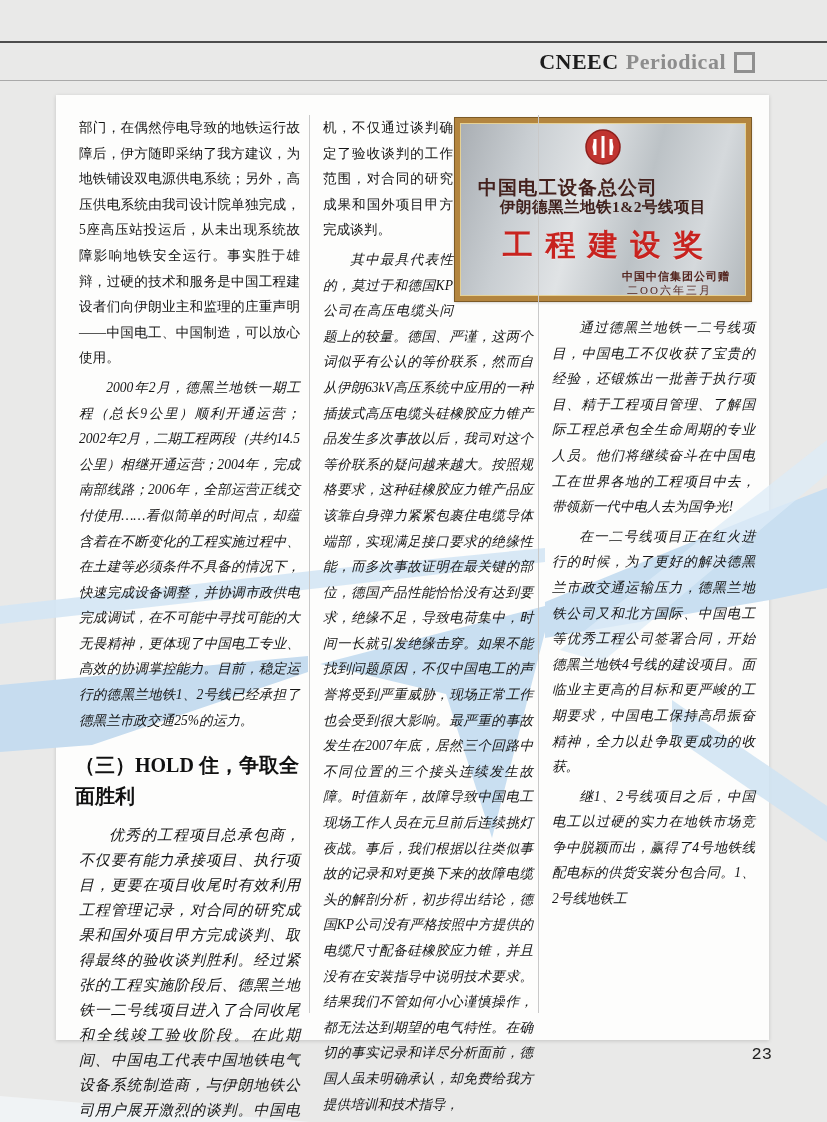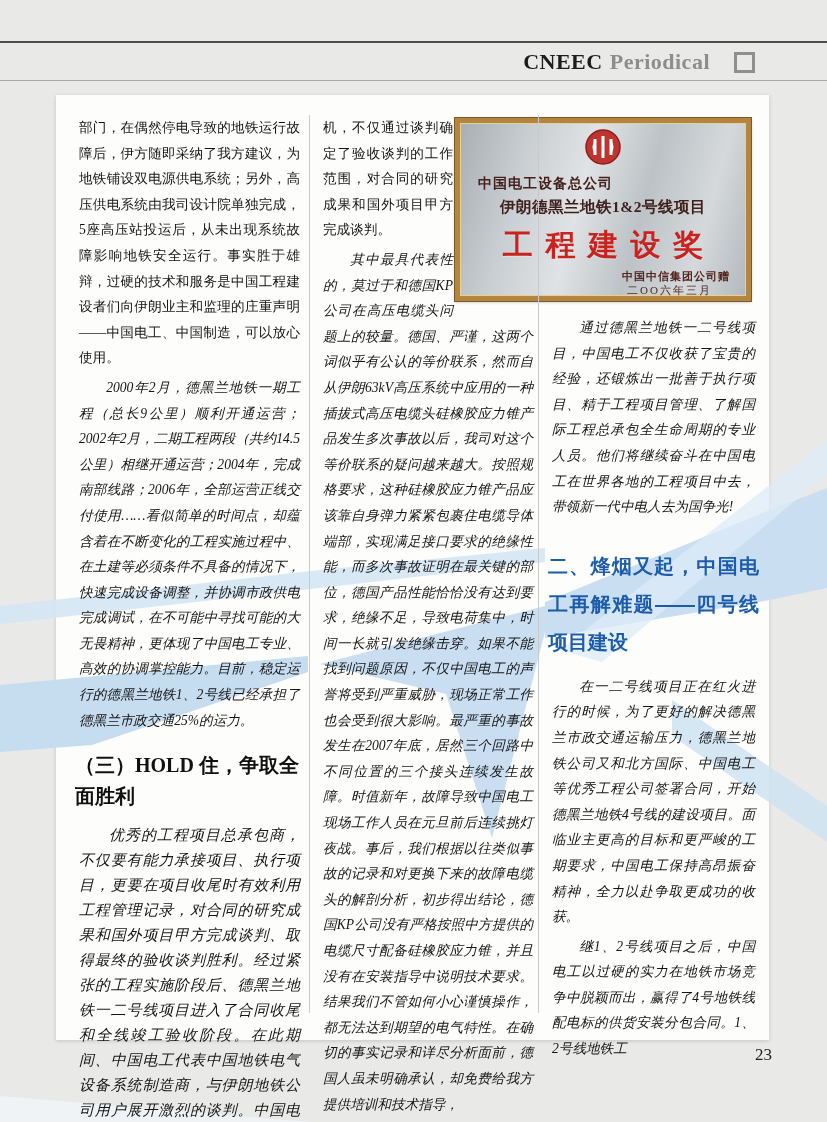--- a/index.html
+++ b/index.html
@@ -3,21 +3,21 @@
 <meta charset="utf-8">
 <style>
   html,body{margin:0;padding:0;}
   body{width:827px;height:1122px;position:relative;overflow:hidden;
        background:#e9e9e8;font-family:"Liberation Serif","DejaVu Serif",serif;}
   .canvas{position:absolute;inset:0;width:827px;height:1122px;}
 
   
   .rule-top{position:absolute;left:0;top:41px;width:827px;height:2px;background:#4d4d4d;}
   .rule-bottom{position:absolute;left:0;top:80px;width:827px;height:1px;background:#a9a9a9;}
-  .masthead{position:absolute;top:48px;right:72px;height:28px;display:flex;align-items:center;gap:24px;}
+  .masthead{position:absolute;top:48px;right:72px;height:28px;display:flex;align-items:center;gap:8px;}
   .brand{font-size:22px;font-weight:bold;letter-spacing:.5px;}
   .brand .primary{color:#1d1d1d;}
   .brand .secondary{color:#8d8d8d;margin-left:7px;}
   .mast-square{width:15px;height:15px;border:3px solid #8f8f8f;background:transparent;}
 
   
   .page{position:absolute;left:56px;top:95px;width:713px;height:945px;background:#fdfdfc;
         box-shadow:0 1px 4px rgba(0,0,0,.16);z-index:1;}
 
   
@@ -42,35 +42,35 @@
   .plaque-spacer{float:right;width:84px;height:206px;}
 
   
   .plaque{position:absolute;left:399px;top:23px;width:296px;height:183px;z-index:3;
           background:linear-gradient(105deg,#a9aeb3 0%,#c9ced2 22%,#e0e3e5 42%,
                      #bcc2c6 62%,#d5d9dc 82%,#b2b8bc 100%);
           border:5px solid #b3853f;outline:1px solid #7c5a26;
           box-shadow:inset 0 0 0 1px #e6d194,0 1px 3px rgba(0,0,0,.3);
           box-sizing:border-box;}
   .seal{position:absolute;left:50%;top:6px;transform:translateX(-50%);}
-  .plaque-org{position:absolute;left:18px;top:52px;font-size:14px;font-weight:bold;
+  .plaque-org{position:absolute;left:18px;top:52px;font-size:19px;font-weight:bold;
               color:#44211d;letter-spacing:1px;}
   .plaque-project{position:absolute;left:40px;top:74px;font-size:15.5px;font-weight:bold;
                   color:#3f201c;letter-spacing:.5px;}
   .plaque-award{position:absolute;left:0;right:0;top:102px;text-align:center;
                 font-size:30px;font-weight:bold;color:#c8231f;letter-spacing:.42em;
                 text-indent:.42em;text-shadow:0 1px 0 rgba(255,255,255,.35);}
   .plaque-issuer{position:absolute;right:16px;top:146px;font-size:11px;font-weight:bold;
                  color:#54251f;letter-spacing:1px;}
   .plaque-date{position:absolute;right:34px;top:160px;font-size:11px;font-weight:normal;
                color:#54251f;letter-spacing:2px;}
 
   
   .page-number{position:absolute;top:1045px;right:55px;z-index:3;color:#1f1f1f;
-               font-size:17px;font-family:Liberation Serif, serif;}
+               font-size:17px;font-family:Liberation Mono, monospace;}
 </style>
 </head>
 <body>
 
 <div class="canvas">
 
   <div class="rule-top"></div>
   <div class="rule-bottom"></div>
 
   <div class="masthead">
@@ -116,20 +116,19 @@
   </div>
 
   <div class="col col2">
     <div class="plaque-spacer"></div>
     <p>机，不仅通过谈判确定了验收谈判的工作范围，对合同的研究成果和国外项目甲方完成谈判。</p>
     <p class="indent">其中最具代表性的，莫过于和德国KP公司在高压电缆头问题上的较量。德国、严谨，这两个词似乎有公认的等价联系，然而自从伊朗63kV高压系统中应用的一种插拔式高压电缆头硅橡胶应力锥产品发生多次事故以后，我司对这个等价联系的疑问越来越大。按照规格要求，这种硅橡胶应力锥产品应该靠自身弹力紧紧包裹住电缆导体端部，实现满足接口要求的绝缘性能，而多次事故证明在最关键的部位，德国产品性能恰恰没有达到要求，绝缘不足，导致电荷集中，时间一长就引发绝缘击穿。如果不能找到问题原因，不仅中国电工的声誉将受到严重威胁，现场正常工作也会受到很大影响。最严重的事故发生在2007年底，居然三个回路中不同位置的三个接头连续发生故障。时值新年，故障导致中国电工现场工作人员在元旦前后连续挑灯夜战。事后，我们根据以往类似事故的记录和对更换下来的故障电缆头的解剖分析，初步得出结论，德国KP公司没有严格按照中方提供的电缆尺寸配备硅橡胶应力锥，并且没有在安装指导中说明技术要求。结果我们不管如何小心谨慎操作，都无法达到期望的电气特性。在确切的事实记录和详尽分析面前，德国人虽未明确承认，却免费给我方提供培训和技术指导，</p>
   </div>
 
   <div class="col col3">
     <p class="indent">通过德黑兰地铁一二号线项目，中国电工不仅收获了宝贵的经验，还锻炼出一批善于执行项目、精于工程项目管理、了解国际工程总承包全生命周期的专业人员。他们将继续奋斗在中国电工在世界各地的工程项目中去，带领新一代中电人去为国争光!</p>
-    <div class="sec-heading-blue">二、烽烟又起，中国电工再解难题——四号线项目建设</div>
     <p class="indent">在一二号线项目正在红火进行的时候，为了更好的解决德黑兰市政交通运输压力，德黑兰地铁公司又和北方国际、中国电工等优秀工程公司签署合同，开始德黑兰地铁4号线的建设项目。面临业主更高的目标和更严峻的工期要求，中国电工保持高昂振奋精神，全力以赴争取更成功的收获。</p>
     <p class="indent">继1、2号线项目之后，中国电工以过硬的实力在地铁市场竞争中脱颖而出，赢得了4号地铁线配电标的供货安装分包合同。1、2号线地铁工</p>
   </div>
 
   <div class="page-number">23</div>
 
 </div>
 
 </body></html>

